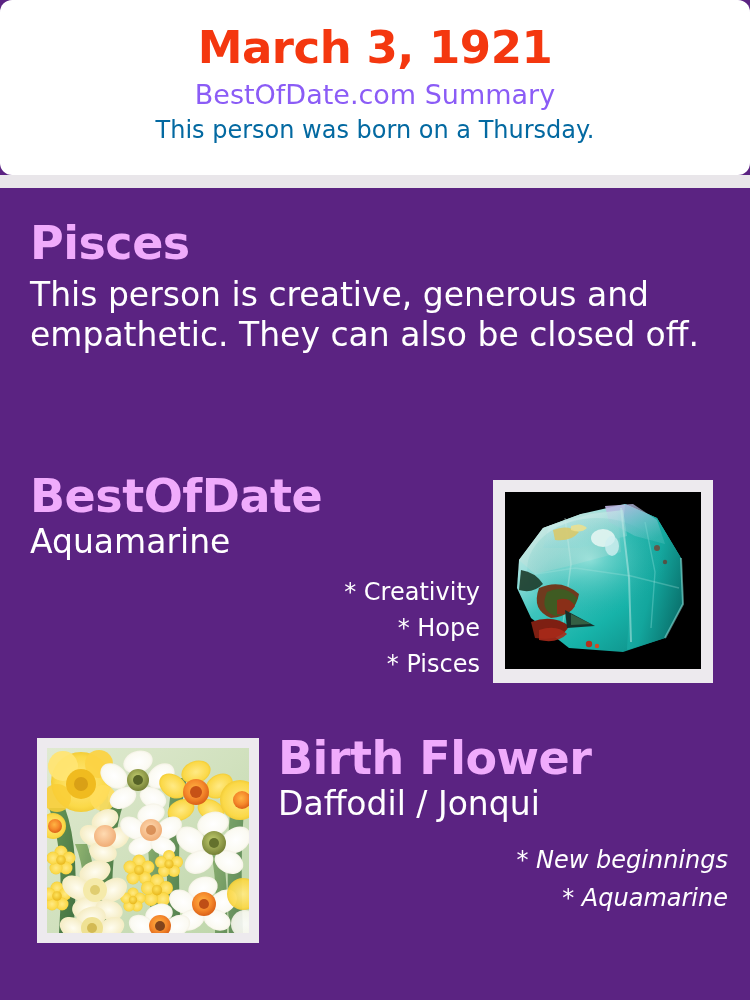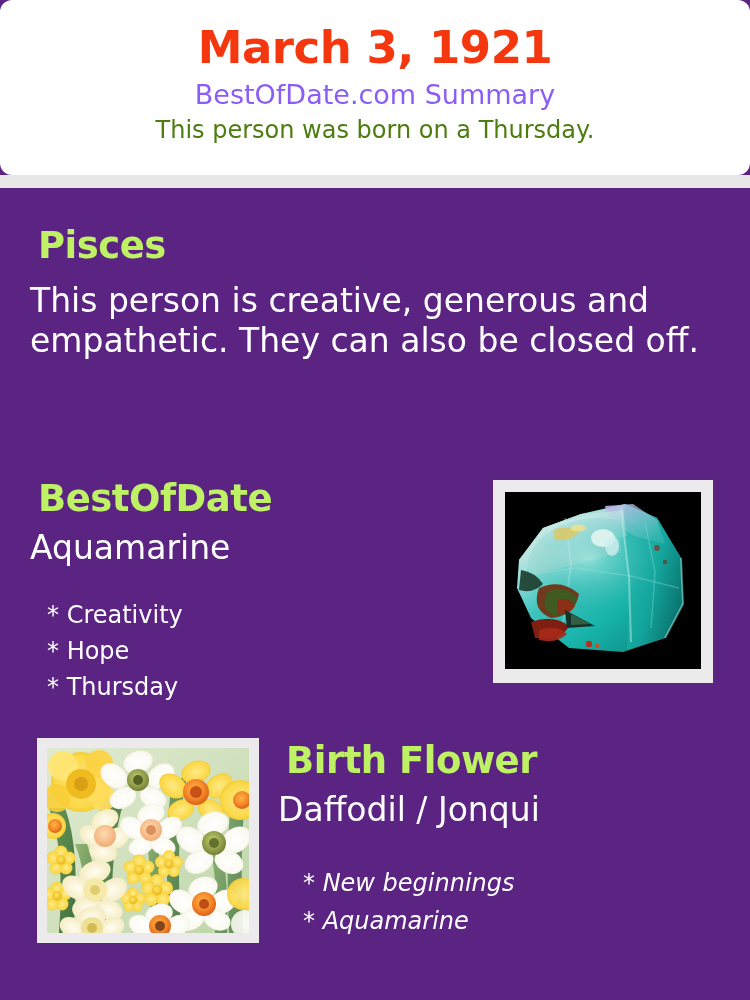--- a/index.html
+++ b/index.html
@@ -46,21 +46,21 @@
     font-size: 27px;
     font-weight: normal;
     color: #8b5cf6;
     line-height: 1.1;
   }
   #header-weekday {
     margin: 0;
     padding-top: 7px;
     font-size: 24px;
     font-weight: normal;
-    color: #4d7c0f;
+    color: #0369a1;
     line-height: 1.1;
   }
   #header-rule {
     position: absolute;
     left: 0; top: 175px;
     width: 750px;
     height: 13px;
     background: #E9E6EA;
   }
 
@@ -73,24 +73,24 @@
     background: #5B2382;
   }
 
   
   #zodiac {
     position: absolute;
     left: 30px; top: 30px;
     width: 690px;
   }
   .big-heading {
-    margin: 8px;
-    font-size: 37px;
+    margin: 0;
+    font-size: 46px;
     font-weight: bold;
-    color: #bef264;
+    color: #f0abfc;
     line-height: 1.1;
     letter-spacing: -0.5px;
   }
   #zodiac-desc {
     margin: 0;
     padding-top: 6px;
     font-size: 33px;
     font-weight: normal;
     color: #FFFFFF;
     line-height: 1.22;
@@ -106,22 +106,23 @@
   .sub-name {
     margin: 0;
     padding-top: 1px;
     font-size: 33px;
     font-weight: normal;
     color: #FFFFFF;
     line-height: 1.18;
   }
   .trait-list {
     list-style: none;
-    margin: 17px;
+    margin: 0;
     padding: 6px 0 0 0;
+    text-align: right;
   }
   .trait-list li {
     font-size: 24px;
     color: #FFFFFF;
     line-height: 1.0;
     padding-top: 12px;
     white-space: nowrap;
   }
 
   
@@ -191,21 +192,21 @@
       <h2 class="big-heading">Pisces</h2>
       <p id="zodiac-desc">This person is creative, generous and empathetic. They can also be closed off.</p>
     </div>
 
     <div id="birthstone-block">
       <h2 class="big-heading">BestOfDate</h2>
       <p class="sub-name">Aquamarine</p>
       <ul class="trait-list">
         <li>* Creativity</li>
         <li>* Hope</li>
-        <li>* Thursday</li>
+        <li>* Pisces</li>
       </ul>
     </div>
 
     <div id="flower-block">
       <h2 class="big-heading">Birth Flower</h2>
       <p class="sub-name">Daffodil / Jonqui</p>
       <ul class="trait-list">
         <li>* New beginnings</li>
         <li>* Aquamarine</li>
       </ul>

